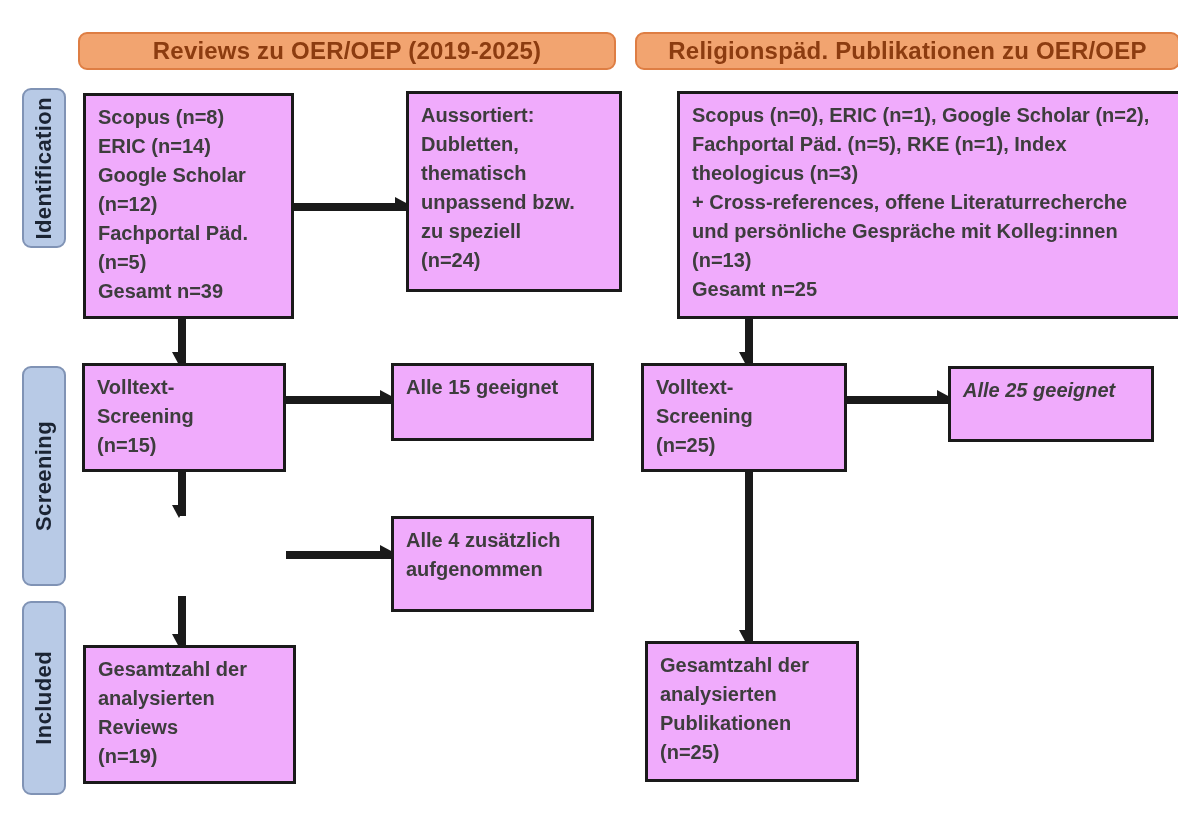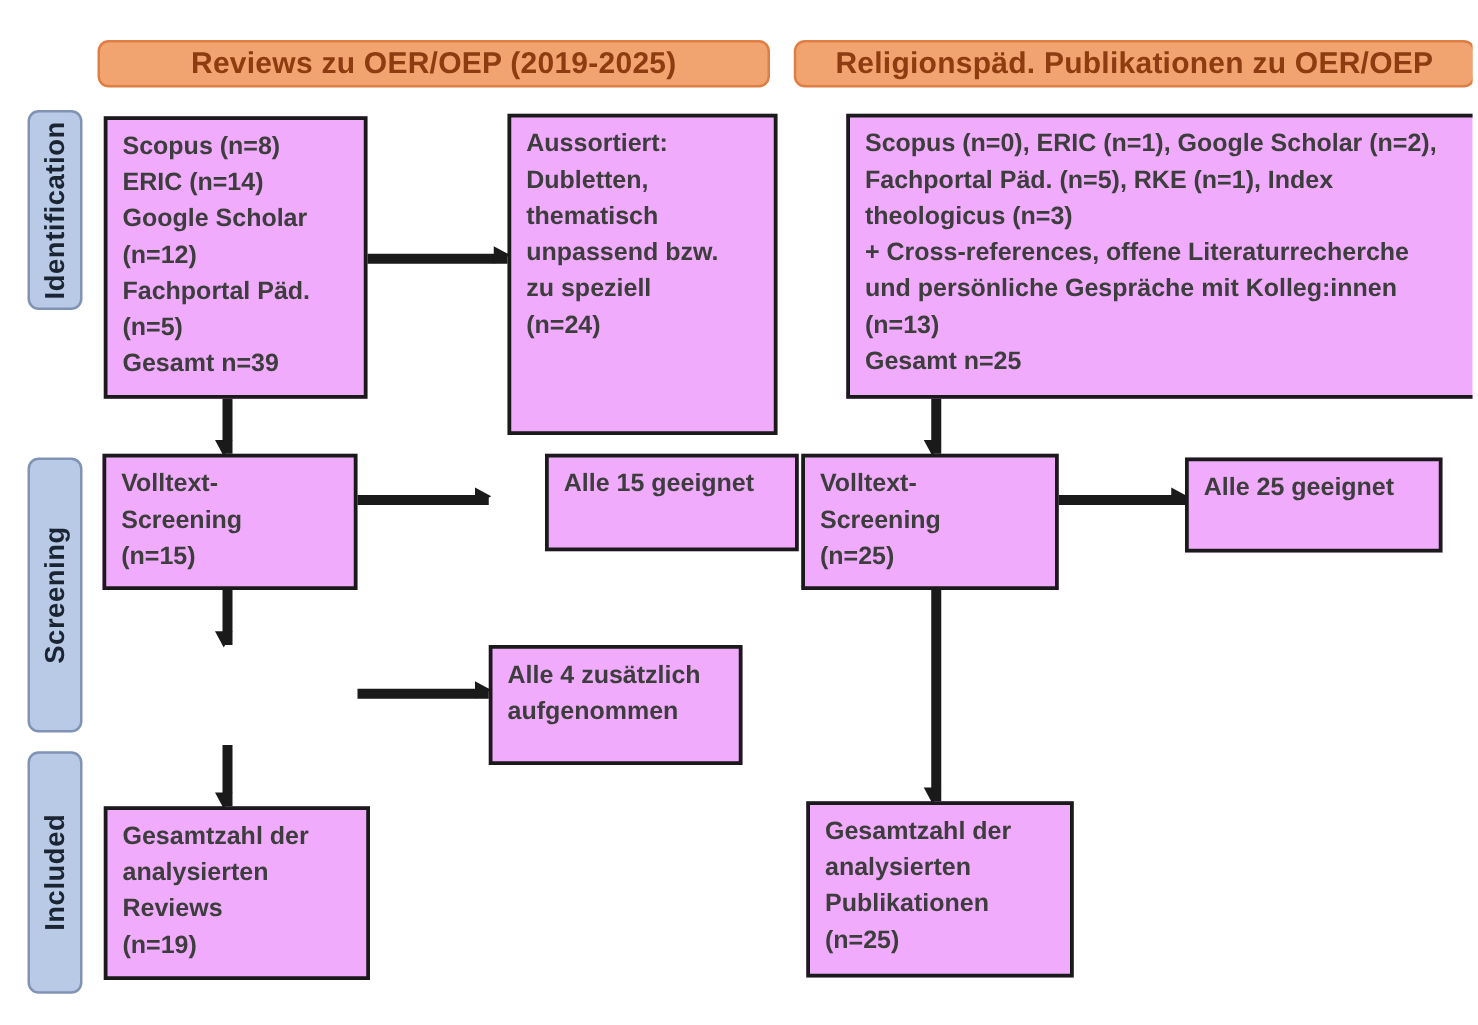--- a/index.html
+++ b/index.html
@@ -37,29 +37,29 @@
   }
   #stage-identification { left:14px; top:80px;  width:44px; height:160px; }
   #stage-screening      { left:14px; top:358px; width:44px; height:220px; }
   #stage-included       { left:14px; top:593px; width:44px; height:194px; }
   .box {
     position:absolute; background:#f0abfc; border:3px solid var(--line);
     color:var(--box-text); font-size:20px; font-weight:600; line-height:29px;
     padding:7px 12px; white-space:pre-line;
   }
   #box-left-sources   { left:75px;  top:85px;  width:211px; height:226px; }
-  #box-left-excluded  { left:398px; top:83px;  width:216px; height:257px; }
+  #box-left-excluded  { left:398px; top:83px;  width:216px; height:201px; }
   #box-left-screening { left:74px;  top:355px; width:204px; height:109px; }
-  #box-left-eligible  { left:383px; top:355px; width:203px; height:78px;margin-left:45px;  }
+  #box-left-eligible  { left:383px; top:355px; width:203px; height:78px;  }
   #box-left-crossref  { left:74px;  top:508px; width:204px; height:80px;  }
   #box-left-added     { left:383px; top:508px; width:203px; height:96px;  }
   #box-left-included  { left:75px;  top:637px; width:213px; height:139px; }
   #box-right-sources  { left:635px; top:83px;  width:529px; height:228px;margin-left:34px; }
   #box-right-screening{ left:633px; top:355px; width:206px; height:109px; }
-  #box-right-eligible { left:940px; top:358px; width:206px; height:76px;  }
+  #box-right-eligible { left:940px; top:358px; width:206px; height:76px;font-style:italic;  }
   #box-right-included { left:637px; top:633px; width:214px; height:141px; }
   .arrow-h { position:absolute; height:3px; background:var(--line); }
   .arrow-h::after {
     content:""; position:absolute; right:-2px; top:-6px; width:0; height:0;
     border-left:13px solid var(--line);
     border-top:7.5px solid transparent; border-bottom:7.5px solid transparent;
   }
   .arrow-v { position:absolute; width:3px; background:var(--line); }
   .arrow-v::after {
     content:""; position:absolute; bottom:-2px; left:-6px; width:0; height:0;

